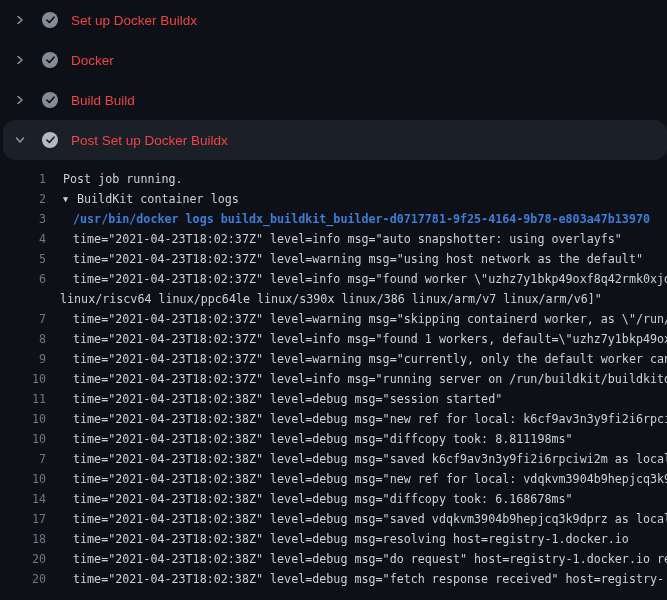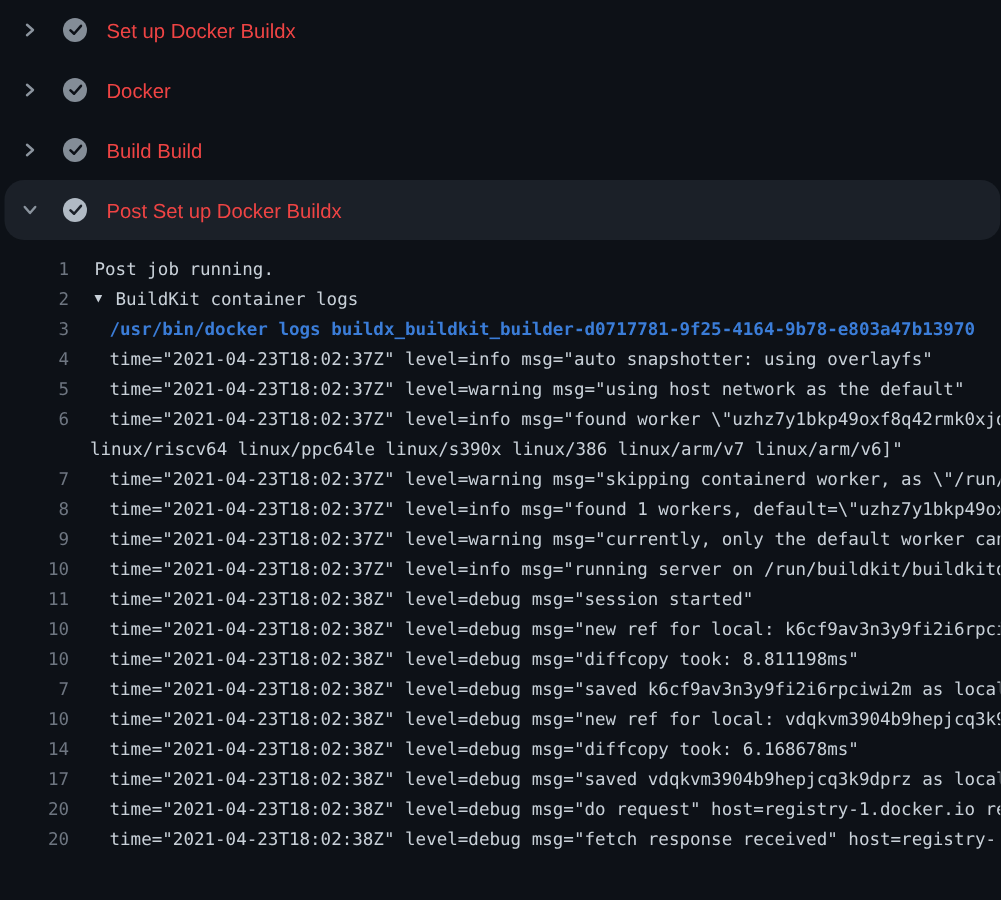--- a/index.html
+++ b/index.html
@@ -171,20 +171,24 @@
   </div>
       <div class="log-line indent1">
     <a class="ln">14</a>
     <span class="lt">time="2021-04-23T18:02:38Z" level=debug msg="diffcopy took: 6.168678ms"</span>
   </div>
       <div class="log-line indent1">
     <a class="ln">17</a>
     <span class="lt">time="2021-04-23T18:02:38Z" level=debug msg="saved vdqkvm3904b9hepjcq3k9dprz as local"</span>
   </div>
       <div class="log-line indent1">
+    <a class="ln">18</a>
+    <span class="lt">time="2021-04-23T18:02:38Z" level=debug msg=resolving host=registry-1.docker.io</span>
+  </div>
+      <div class="log-line indent1">
     <a class="ln">20</a>
     <span class="lt">time="2021-04-23T18:02:38Z" level=debug msg="do request" host=registry-1.docker.io re</span>
   </div>
       <div class="log-line indent1">
     <a class="ln">20</a>
     <span class="lt">time="2021-04-23T18:02:38Z" level=debug msg="fetch response received" host=registry-</span>
   </div>
     </div>
 
 </div>

